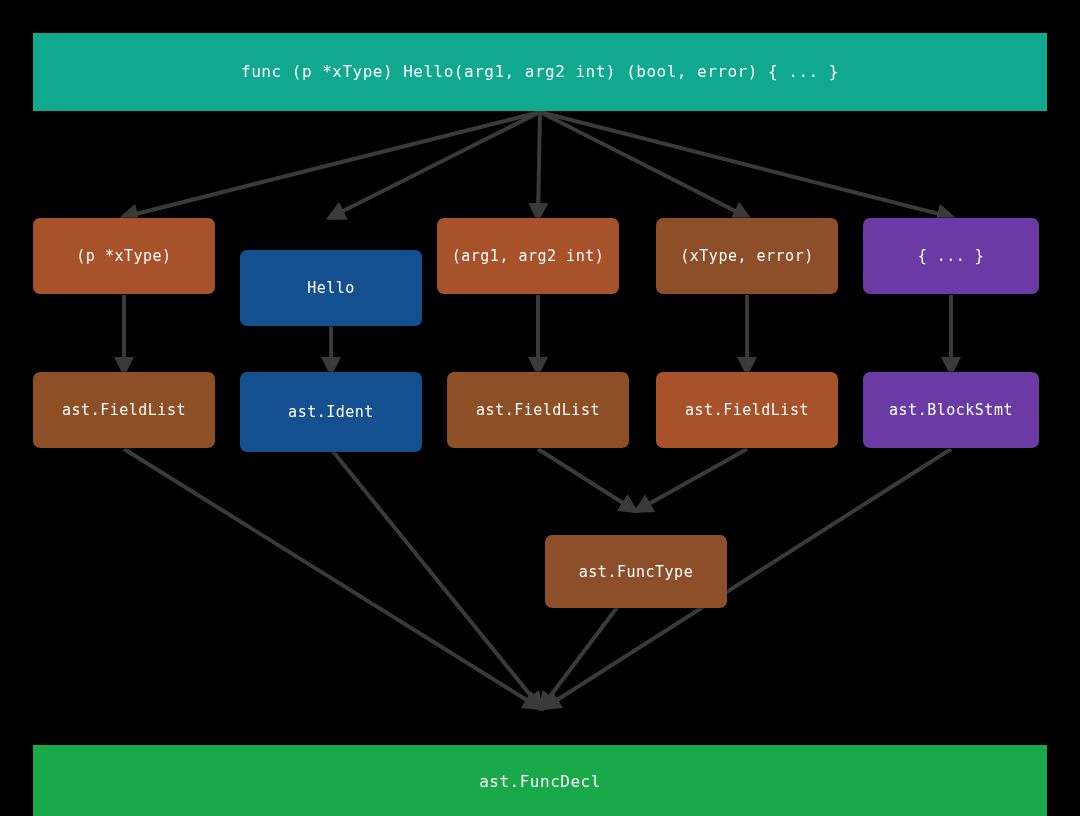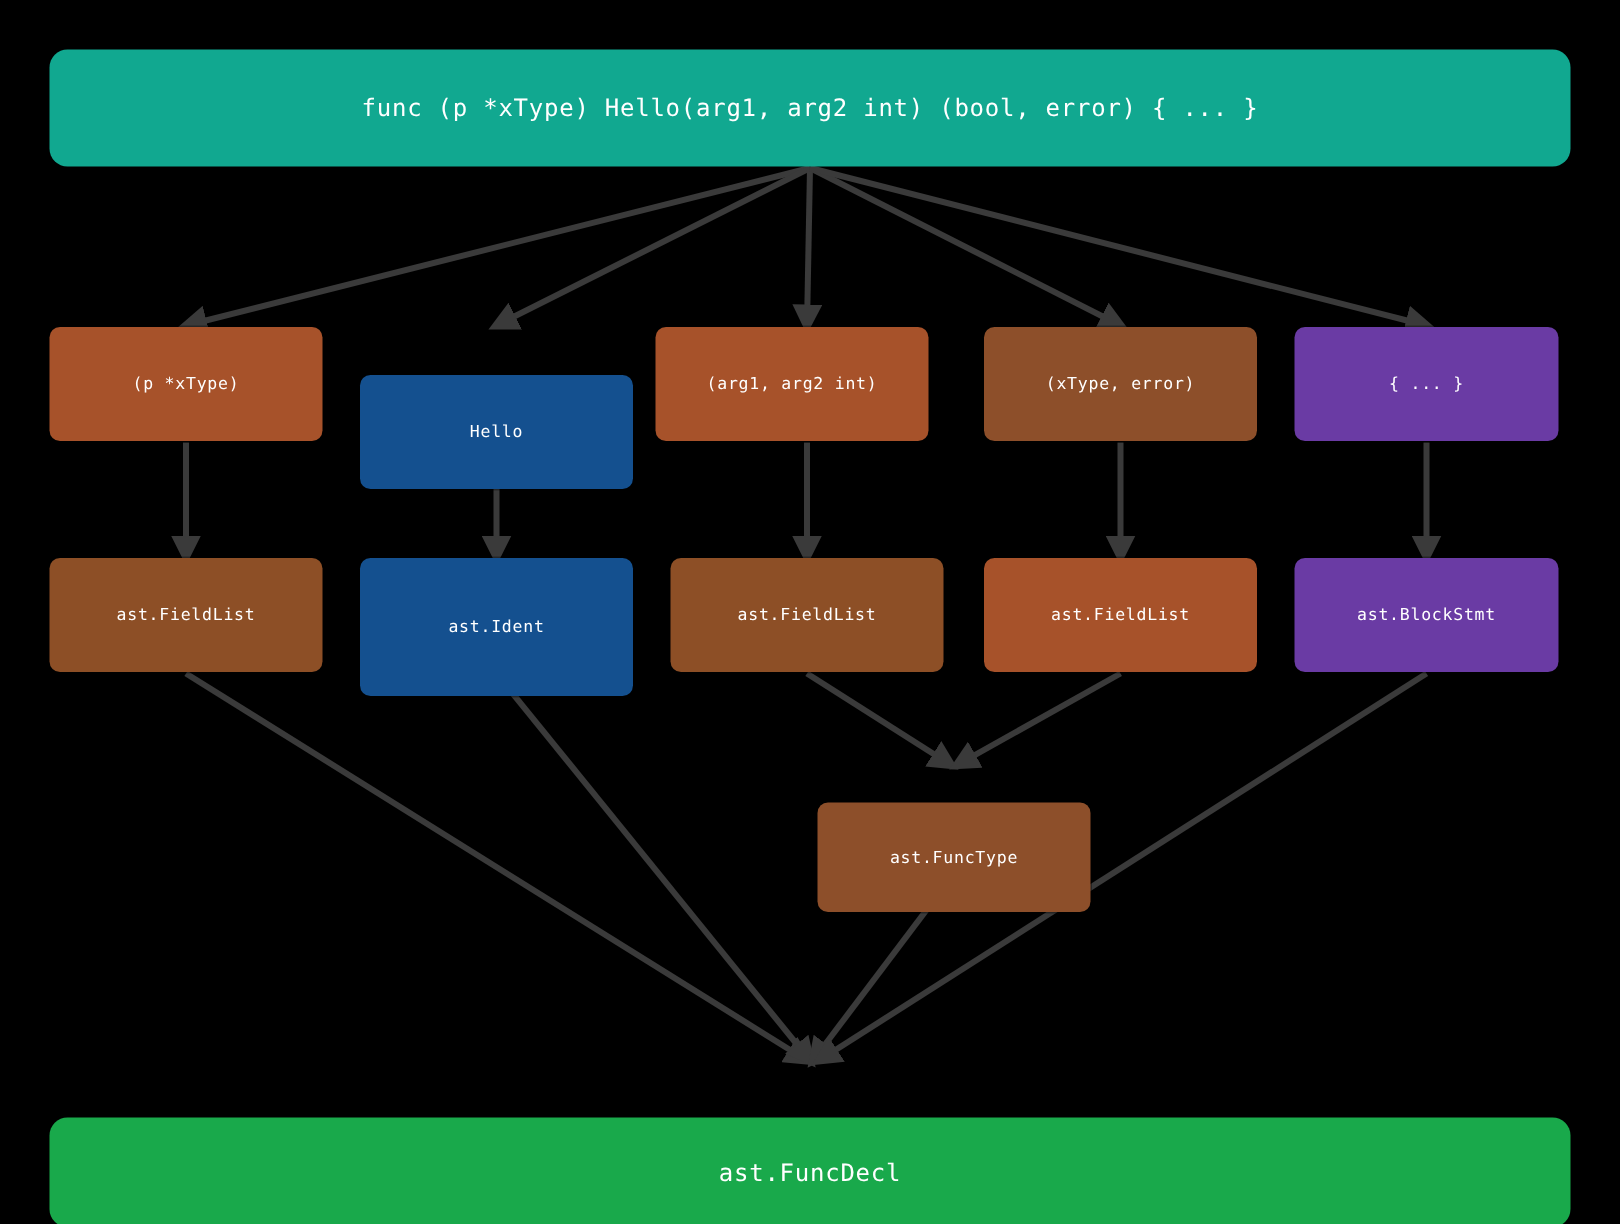--- a/index.html
+++ b/index.html
@@ -33,27 +33,27 @@
     justify-content: center;
     box-sizing: border-box;
     color: #ffffff;
     text-align: center;
     white-space: pre;
     letter-spacing: 0.5px;
     line-height: 1.2;
     z-index: 2;
   }
   .node.bar {
-    border-radius: 12px;
+    border-radius: 0;
     font-size: 16px;
     text-align: right;
   }
   .node.box {
     border-radius: 7px;
-    font-size: 11px;
+    font-size: 15px;
     box-shadow: 0 0 0 1px rgba(0,0,0,0.35);
   }
   .node-label {
     display: block;
   }
 </style>
 </head>
 <body>
 
 <div id="stage">
@@ -83,21 +83,21 @@
     </svg>
 
   <div id="node-layer">
       <div class="node bar" style="left: 33px; top: 33px; width: 1014px; height: 78px; background: rgb(17, 168, 144);"><span class="node-label">func (p *xType) Hello(arg1, arg2 int) (bool, error) { ... }</span></div>
       <div class="node box" style="left: 33px; top: 218px; width: 182px; height: 76px; background: rgb(167, 82, 42);"><span class="node-label">(p *xType)</span></div>
       <div class="node box" style="left: 240px; top: 218px; width: 182px; height: 76px; background: rgb(20, 80, 143); margin-top: 32px;"><span class="node-label">Hello</span></div>
       <div class="node box" style="left: 437px; top: 218px; width: 182px; height: 76px; background: rgb(167, 82, 42);"><span class="node-label">(arg1, arg2 int)</span></div>
       <div class="node box" style="left: 656px; top: 218px; width: 182px; height: 76px; background: rgb(141, 79, 42);"><span class="node-label">(xType, error)</span></div>
       <div class="node box" style="left: 863px; top: 218px; width: 176px; height: 76px; background: rgb(106, 59, 164);"><span class="node-label">{ ... }</span></div>
       <div class="node box" style="left: 33px; top: 372px; width: 182px; height: 76px; background: rgb(141, 79, 38);"><span class="node-label">ast.FieldList</span></div>
-      <div class="node box" style="left: 240px; top: 372px; width: 182px; height: 92px; background: rgb(20, 80, 143);"><span class="node-label">ast.Ident</span></div>
+      <div class="node box" style="left: 240px; top: 372px; width: 182px; height: 80px; background: rgb(20, 80, 143);"><span class="node-label">ast.Ident</span></div>
       <div class="node box" style="left: 447px; top: 372px; width: 182px; height: 76px; background: rgb(141, 79, 38);"><span class="node-label">ast.FieldList</span></div>
       <div class="node box" style="left: 656px; top: 372px; width: 182px; height: 76px; background: rgb(167, 82, 42);"><span class="node-label">ast.FieldList</span></div>
       <div class="node box" style="left: 863px; top: 372px; width: 176px; height: 76px; background: rgb(106, 59, 164);"><span class="node-label">ast.BlockStmt</span></div>
       <div class="node box" style="left: 545px; top: 511px; width: 182px; height: 73px; background: rgb(141, 79, 42); margin-top: 24px;"><span class="node-label">ast.FuncType</span></div>
       <div class="node bar" style="left: 33px; top: 709px; width: 1014px; height: 73px; background: rgb(25, 169, 75); margin-top: 36px;"><span class="node-label">ast.FuncDecl</span></div>
     </div>
 
 </div>
 
 </body></html>

